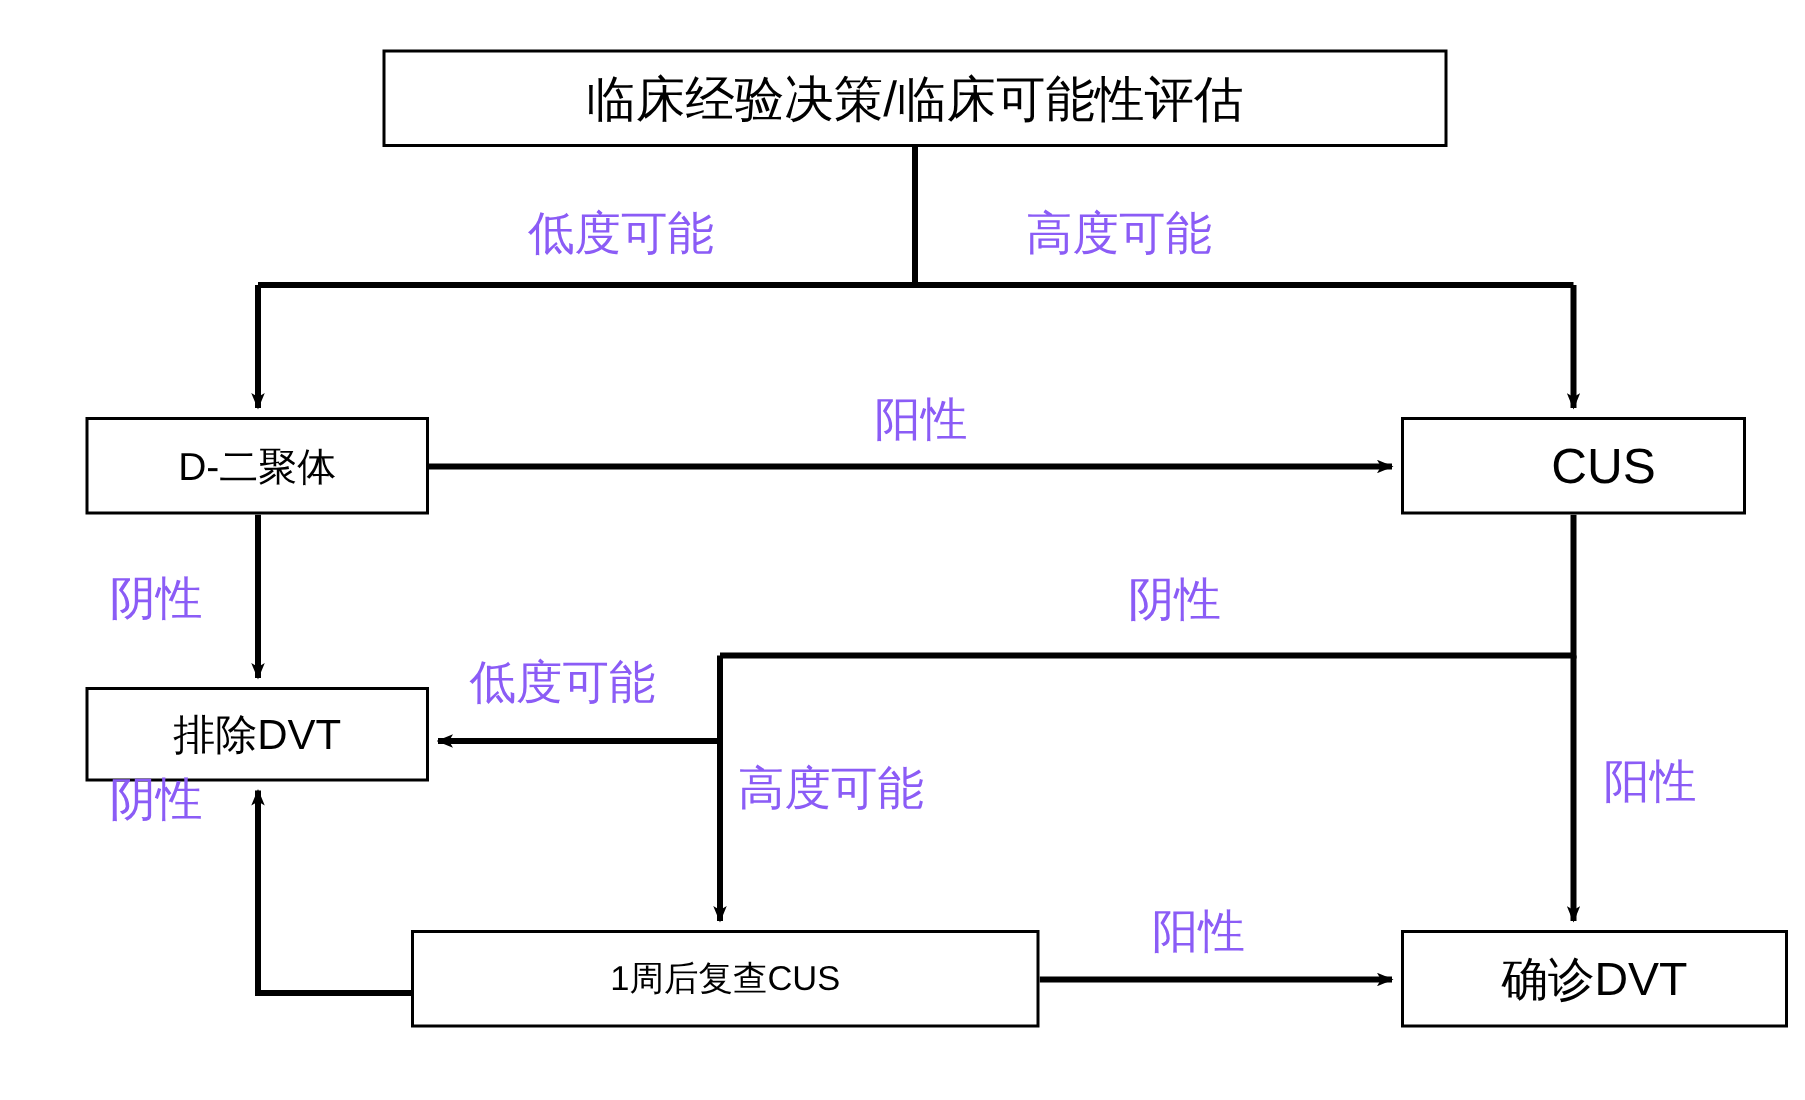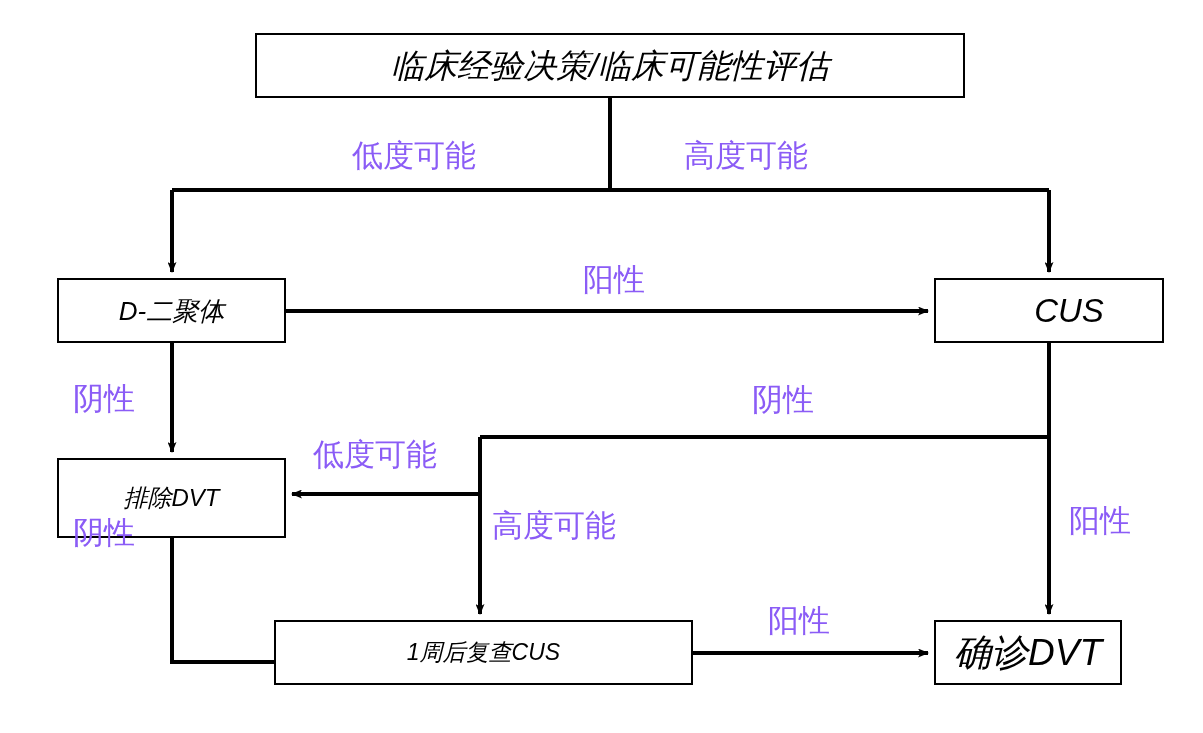--- a/index.html
+++ b/index.html
@@ -36,47 +36,46 @@
     background: #ffffff;
     display: flex;
     align-items: center;
     justify-content: center;
     color: #000000;
     white-space: nowrap;
   }
   .node-label {
     display: block;
     line-height: 1;
-    font-style: italic;
   }
   
   #node-clinical {
     left: 255px; top: 33px; width: 710px; height: 65px;
     font-size: 33px;
   }
   #node-ddimer {
     left: 57px; top: 278px; width: 229px; height: 65px;
     font-size: 26px;
   }
   #node-cus {
     left: 934px; top: 278px; width: 230px; height: 65px;
     font-size: 33px;
     padding-left: 40px;
   }
   #node-exclude-dvt {
-    left: 57px; top: 458px; width: 229px; height: 80px;
-    font-size: 24px;
+    left: 57px; top: 458px; width: 229px; height: 63px;
+    font-size: 28px;
   }
   #node-repeat-cus {
     left: 274px; top: 620px; width: 419px; height: 65px;
     font-size: 23px;
   }
   #node-confirm-dvt {
-    left: 934px; top: 620px; width: 188px; height: 65px;
-    font-size: 37px;
+    left: 934px; top: 620px; width: 258px; height: 65px;
+    font-size: 31px;
   }
   
   .edge-label {
     position: absolute;
     color: #8b5cf6;
     font-size: 31px;
     line-height: 1;
     white-space: nowrap;
     background: transparent;
   }

